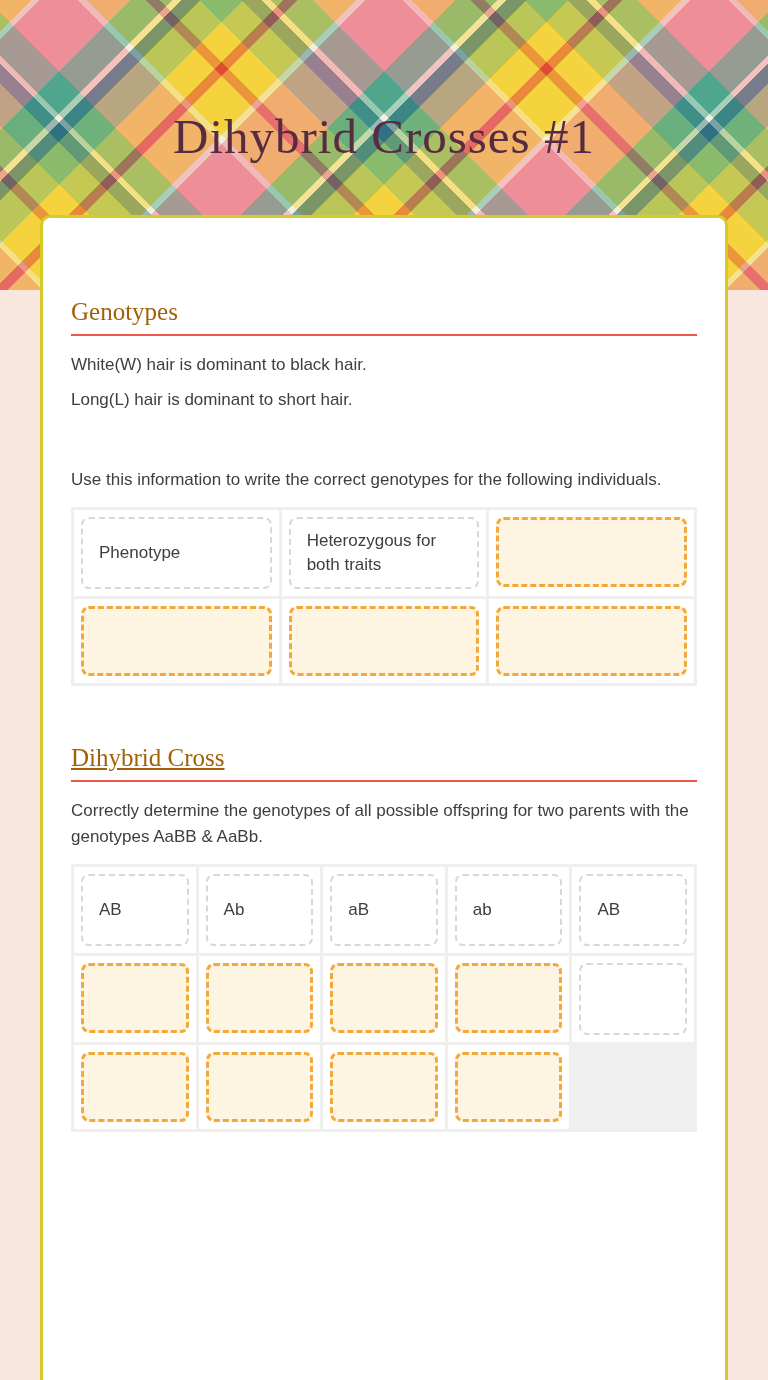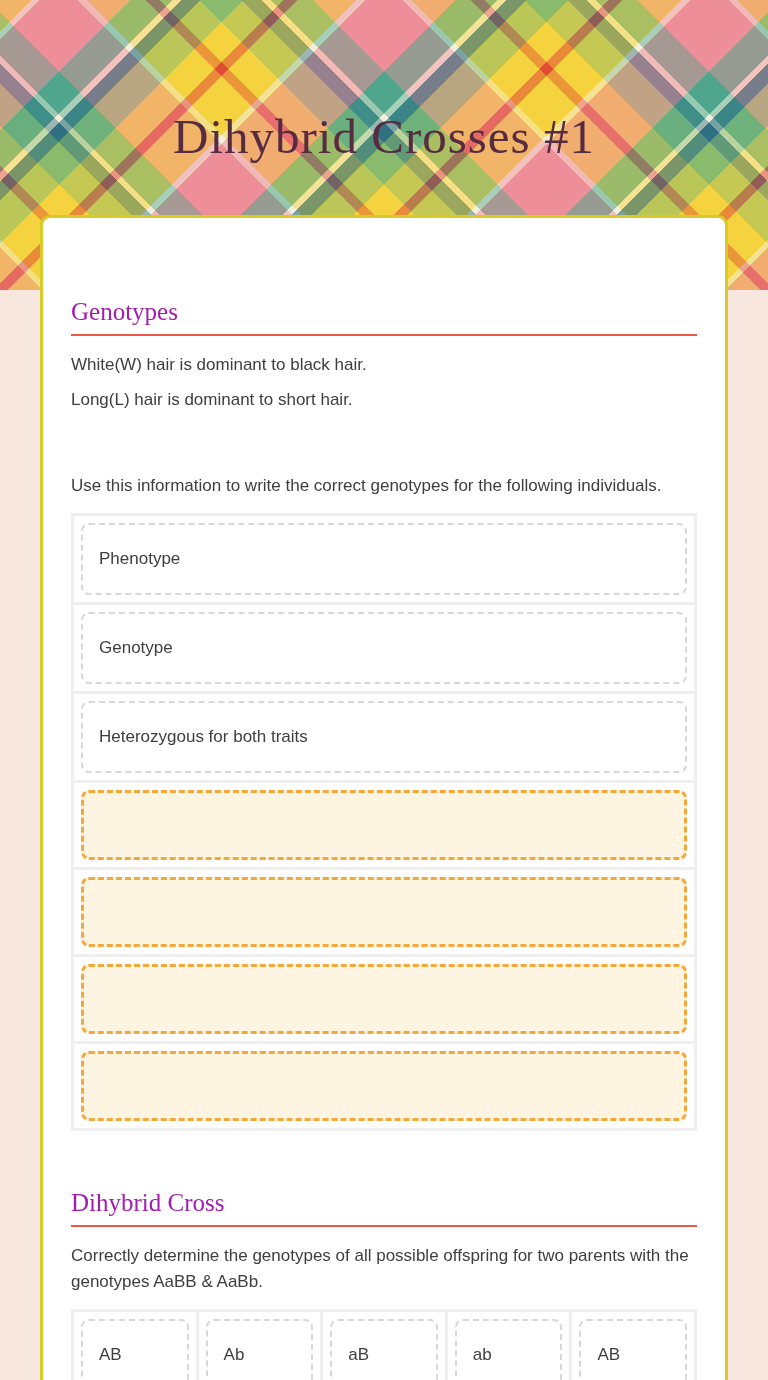--- a/index.html
+++ b/index.html
@@ -47,37 +47,37 @@
 
   
   .card{
     position:absolute; top:215px; left:40px; width:688px; height:1210px;
     background:#ffffff; border:3px solid #d7cb27; border-radius:10px;
     padding:80px 28px 40px 28px;
   }
 
   h2.section-heading{
     font-family:"Liberation Serif", serif;
-    font-size:25px; font-weight:400; color:#a21caf; margin-bottom:8px;
+    font-size:25px; font-weight:400; color:#a16207; margin-bottom:8px;
   }
   hr.section-rule{
     border:none; border-top:2px solid #ec5748; margin:0 0 16px 0;
   }
   p.body-text{
     font-size:17px; line-height:26px; color:#3e3e3e; margin:0 0 9px 0;
   }
   .spacer{ height:36px; }
-  p.intro{ max-width:600px; margin-top:15px; }
+  p.intro{ max-width:600px; margin-top:9px; }
   p.cross-intro{ max-width:622px; }
 
   
   .tbl{
     display:grid; background:#efefef; padding:3px; gap:3px; margin-top:14px;
   }
-  .tbl-2col{ grid-template-columns:1fr; }
+  .tbl-2col{ grid-template-columns:1fr 1fr 1fr; }
   .tbl-5col{ grid-template-columns:repeat(5,1fr); }
   .cell{ background:#ffffff; padding:7px; }
 
   .tbox{
     min-height:72px; border:2px dashed #d8d8d8; border-radius:8px;
     display:flex; align-items:center;
     font-size:17px; color:#3e3e3e; line-height:24px;
     padding:8px 8px 8px 16px; background:#ffffff;
   }
   .tbox.centered{ justify-content:center; text-align:center; padding:8px 14px; }
@@ -104,23 +104,20 @@
     <p class="body-text">White(W) hair is dominant to black hair.</p>
     <p class="body-text">Long(L) hair is dominant to short hair.</p>
     <div class="spacer"></div>
     <p class="body-text intro">Use this information to write the correct genotypes for the following individuals.</p>
 
     <div class="tbl tbl-2col">
 
       <div class="cell">
         <div class="tbox">Phenotype</div>
       </div>
-      <div class="cell">
-        <div class="tbox">Genotype</div>
-      </div>
 
       <div class="cell">
         <div class="tbox">Heterozygous for both traits</div>
       </div>
       <div class="cell">
         <div class="abox"></div>
       </div>
 
       <div class="cell">
         <div class="abox"></div>
@@ -128,21 +125,21 @@
 
       <div class="cell">
         <div class="abox"></div>
       </div>
 
       <div class="cell">
         <div class="abox"></div>
       </div>
     </div>
 
-    <h2 class="section-heading" style="margin-top:58px;">Dihybrid Cross</h2>
+    <h2 class="section-heading" style="margin-top:58px;text-decoration:underline;">Dihybrid Cross</h2>
     <hr class="section-rule">
 
     <p class="body-text cross-intro">Correctly determine the genotypes of all possible offspring for two parents with the genotypes AaBB &amp; AaBb.</p>
 
     <div class="tbl tbl-5col">
 
       <div class="cell">
         <div class="tbox">AB</div>
       </div>
       <div class="cell">

